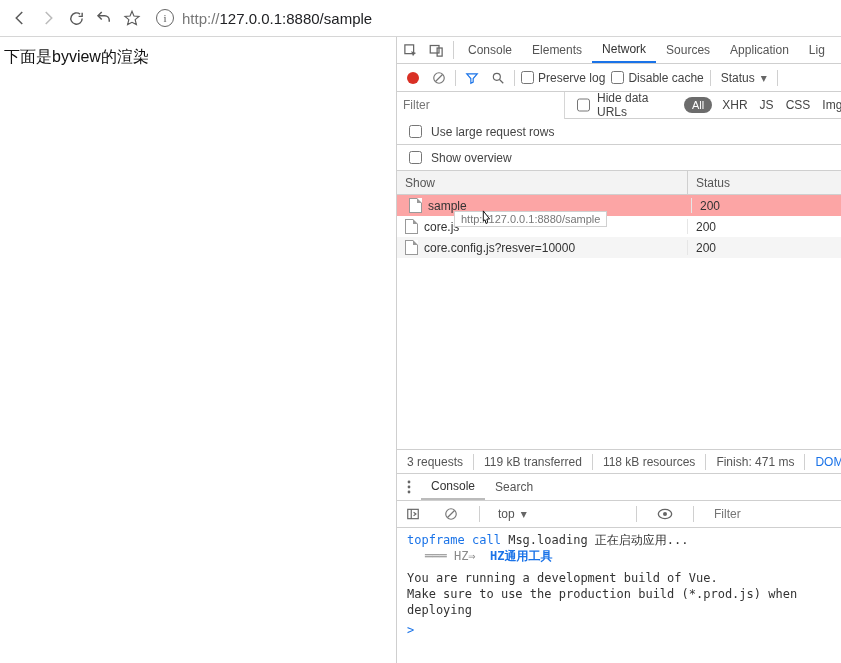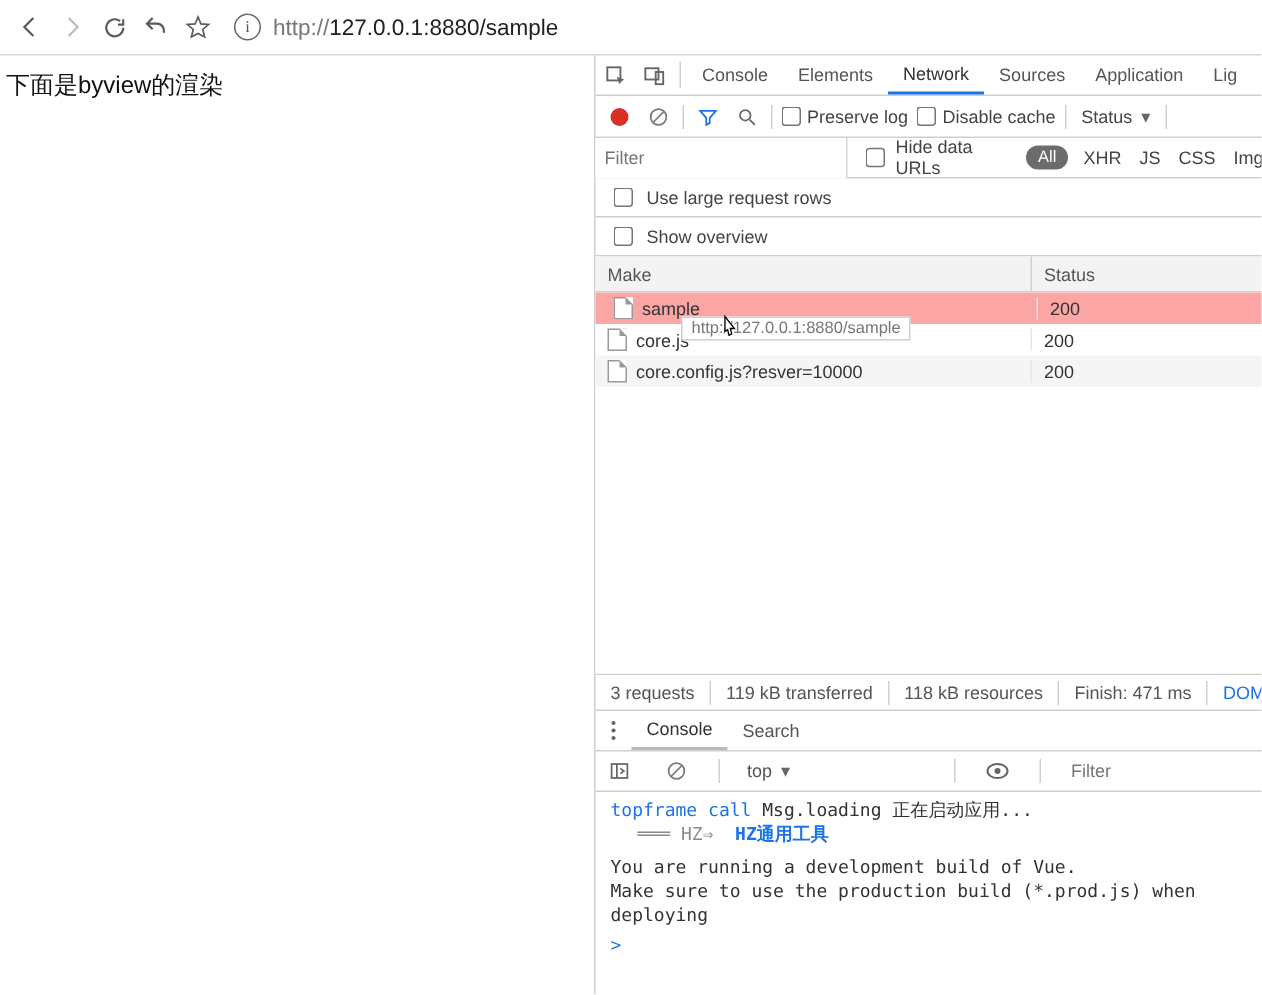--- a/index.html
+++ b/index.html
@@ -359,21 +359,21 @@
         <input type="checkbox" style="">
         <span>Use large request rows</span>
       </div>
     <div class="dt-option">
         <input type="checkbox" style="">
         <span>Show overview</span>
       </div>
 
     <div class="net-table">
       <div class="net-head">
-        <div class="col col-name">Make</div>
+        <div class="col col-name">Show</div>
         <div class="col col-status">Status</div>
       </div>
       <div class="net-body">
         <div class="net-row sel">
           <div class="cell cell-name">
               <span class="file-icon"></span>
               <span>sample</span>
             </div>
           <div class="cell cell-status">200</div>
         </div>

